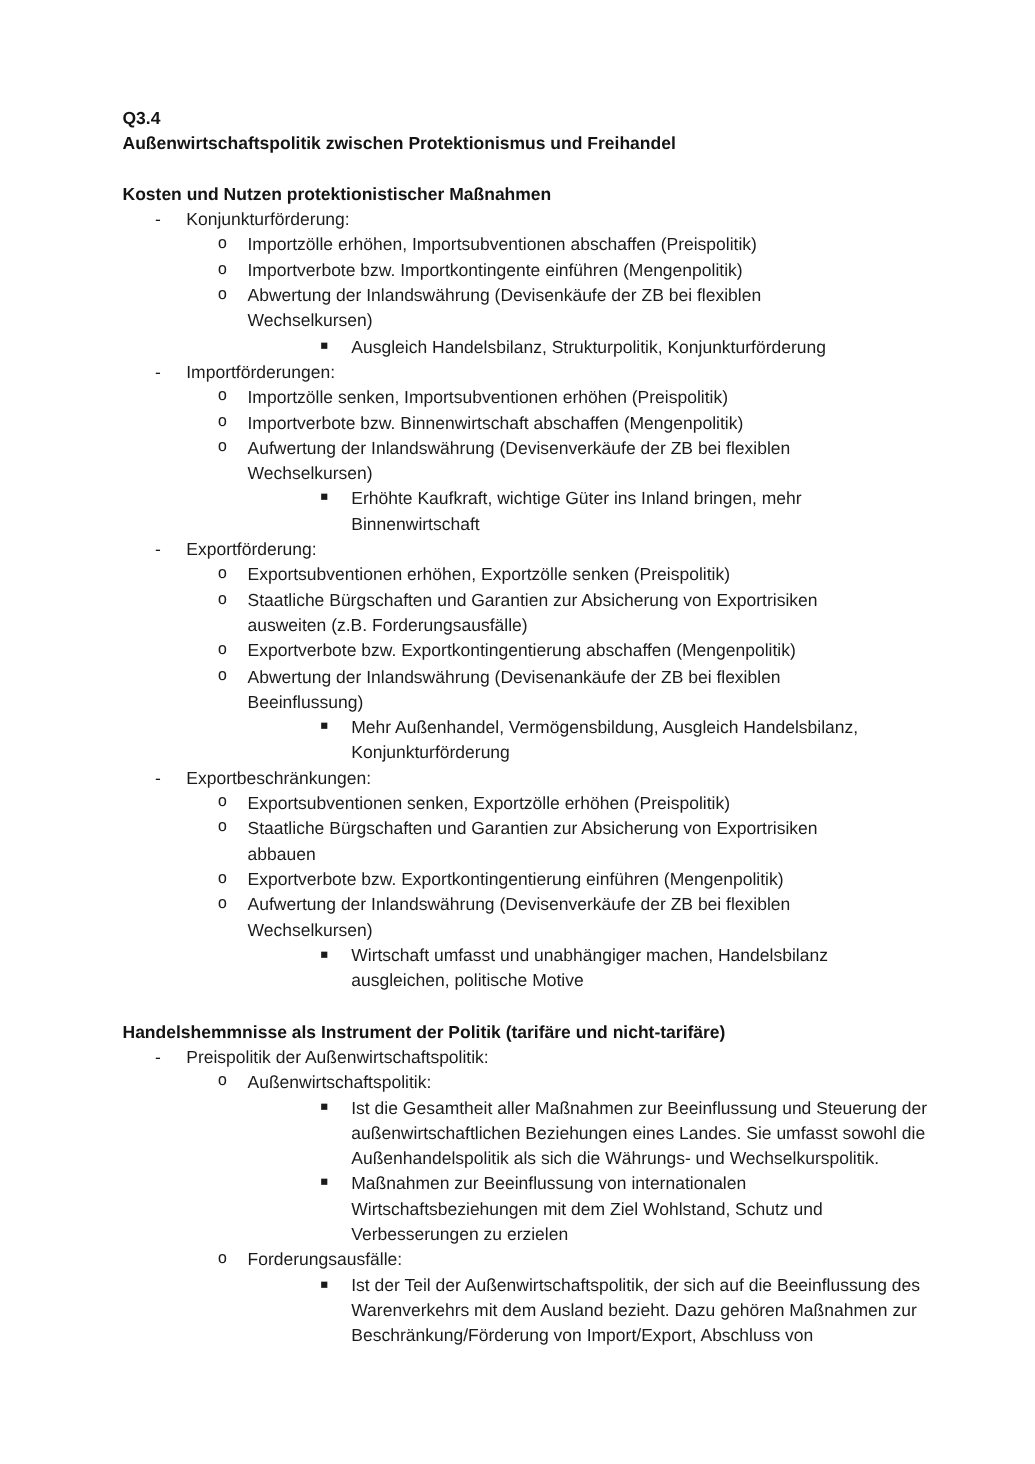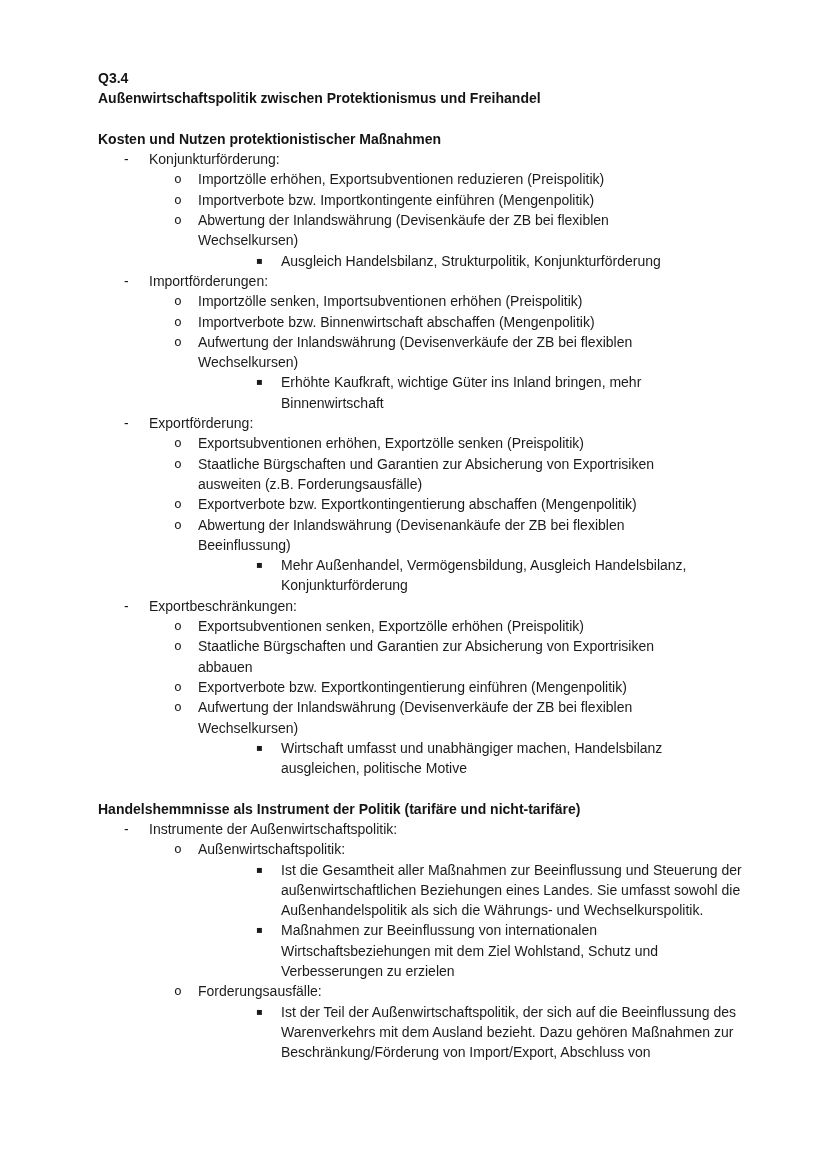--- a/index.html
+++ b/index.html
@@ -13,20 +13,21 @@
     height: 1171px;
     background: #ffffff;
     overflow: hidden;
     font-family: "Liberation Sans", sans-serif;
     font-size: 14px;
     line-height: 20.3px;
     color: #1b1b1b;
   }
   .content {
     padding: 68px 40px 0 98px;
+    margin-top: 16px;
   }
   .h {
     font-weight: bold;
     color: #141414;
   }
   .section {
     margin-top: 20.3px; 
   }
   .item {
     display: flex;
@@ -58,21 +59,21 @@
     </header>
     <div id="sections">
         <section class="section">
           <div class="h section-heading">Kosten und Nutzen protektionistischer Maßnahmen</div>
           <div class="item l1">
             <span class="marker m1">-</span>
             <span class="text">Konjunkturförderung:</span>
           </div>
           <div class="item l2">
             <span class="marker m2">o</span>
-            <span class="text">Importzölle erhöhen, Exportsubventionen reduzieren (Preispolitik)</span>
+            <span class="text">Importzölle erhöhen, Importsubventionen abschaffen (Preispolitik)</span>
           </div>
           <div class="item l2">
             <span class="marker m2">o</span>
             <span class="text">Importverbote bzw. Importkontingente einführen (Mengenpolitik)</span>
           </div>
           <div class="item l2">
             <span class="marker m2">o</span>
             <span class="text">Abwertung der Inlandswährung (Devisenkäufe der ZB bei flexiblen
 Wechselkursen)</span>
           </div>
@@ -154,21 +155,21 @@
           <div class="item l3">
             <span class="marker m3">▪</span>
             <span class="text">Wirtschaft umfasst und unabhängiger machen, Handelsbilanz
 ausgleichen, politische Motive</span>
           </div>
         </section>
         <section class="section">
           <div class="h section-heading">Handelshemmnisse als Instrument der Politik (tarifäre und nicht-tarifäre)</div>
           <div class="item l1">
             <span class="marker m1">-</span>
-            <span class="text">Instrumente der Außenwirtschaftspolitik:</span>
+            <span class="text">Preispolitik der Außenwirtschaftspolitik:</span>
           </div>
           <div class="item l2">
             <span class="marker m2">o</span>
             <span class="text">Außenwirtschaftspolitik:</span>
           </div>
           <div class="item l3">
             <span class="marker m3">▪</span>
             <span class="text">Ist die Gesamtheit aller Maßnahmen zur Beeinflussung und Steuerung der
 außenwirtschaftlichen Beziehungen eines Landes. Sie umfasst sowohl die
 Außenhandelspolitik als sich die Währungs- und Wechselkurspolitik.</span>

